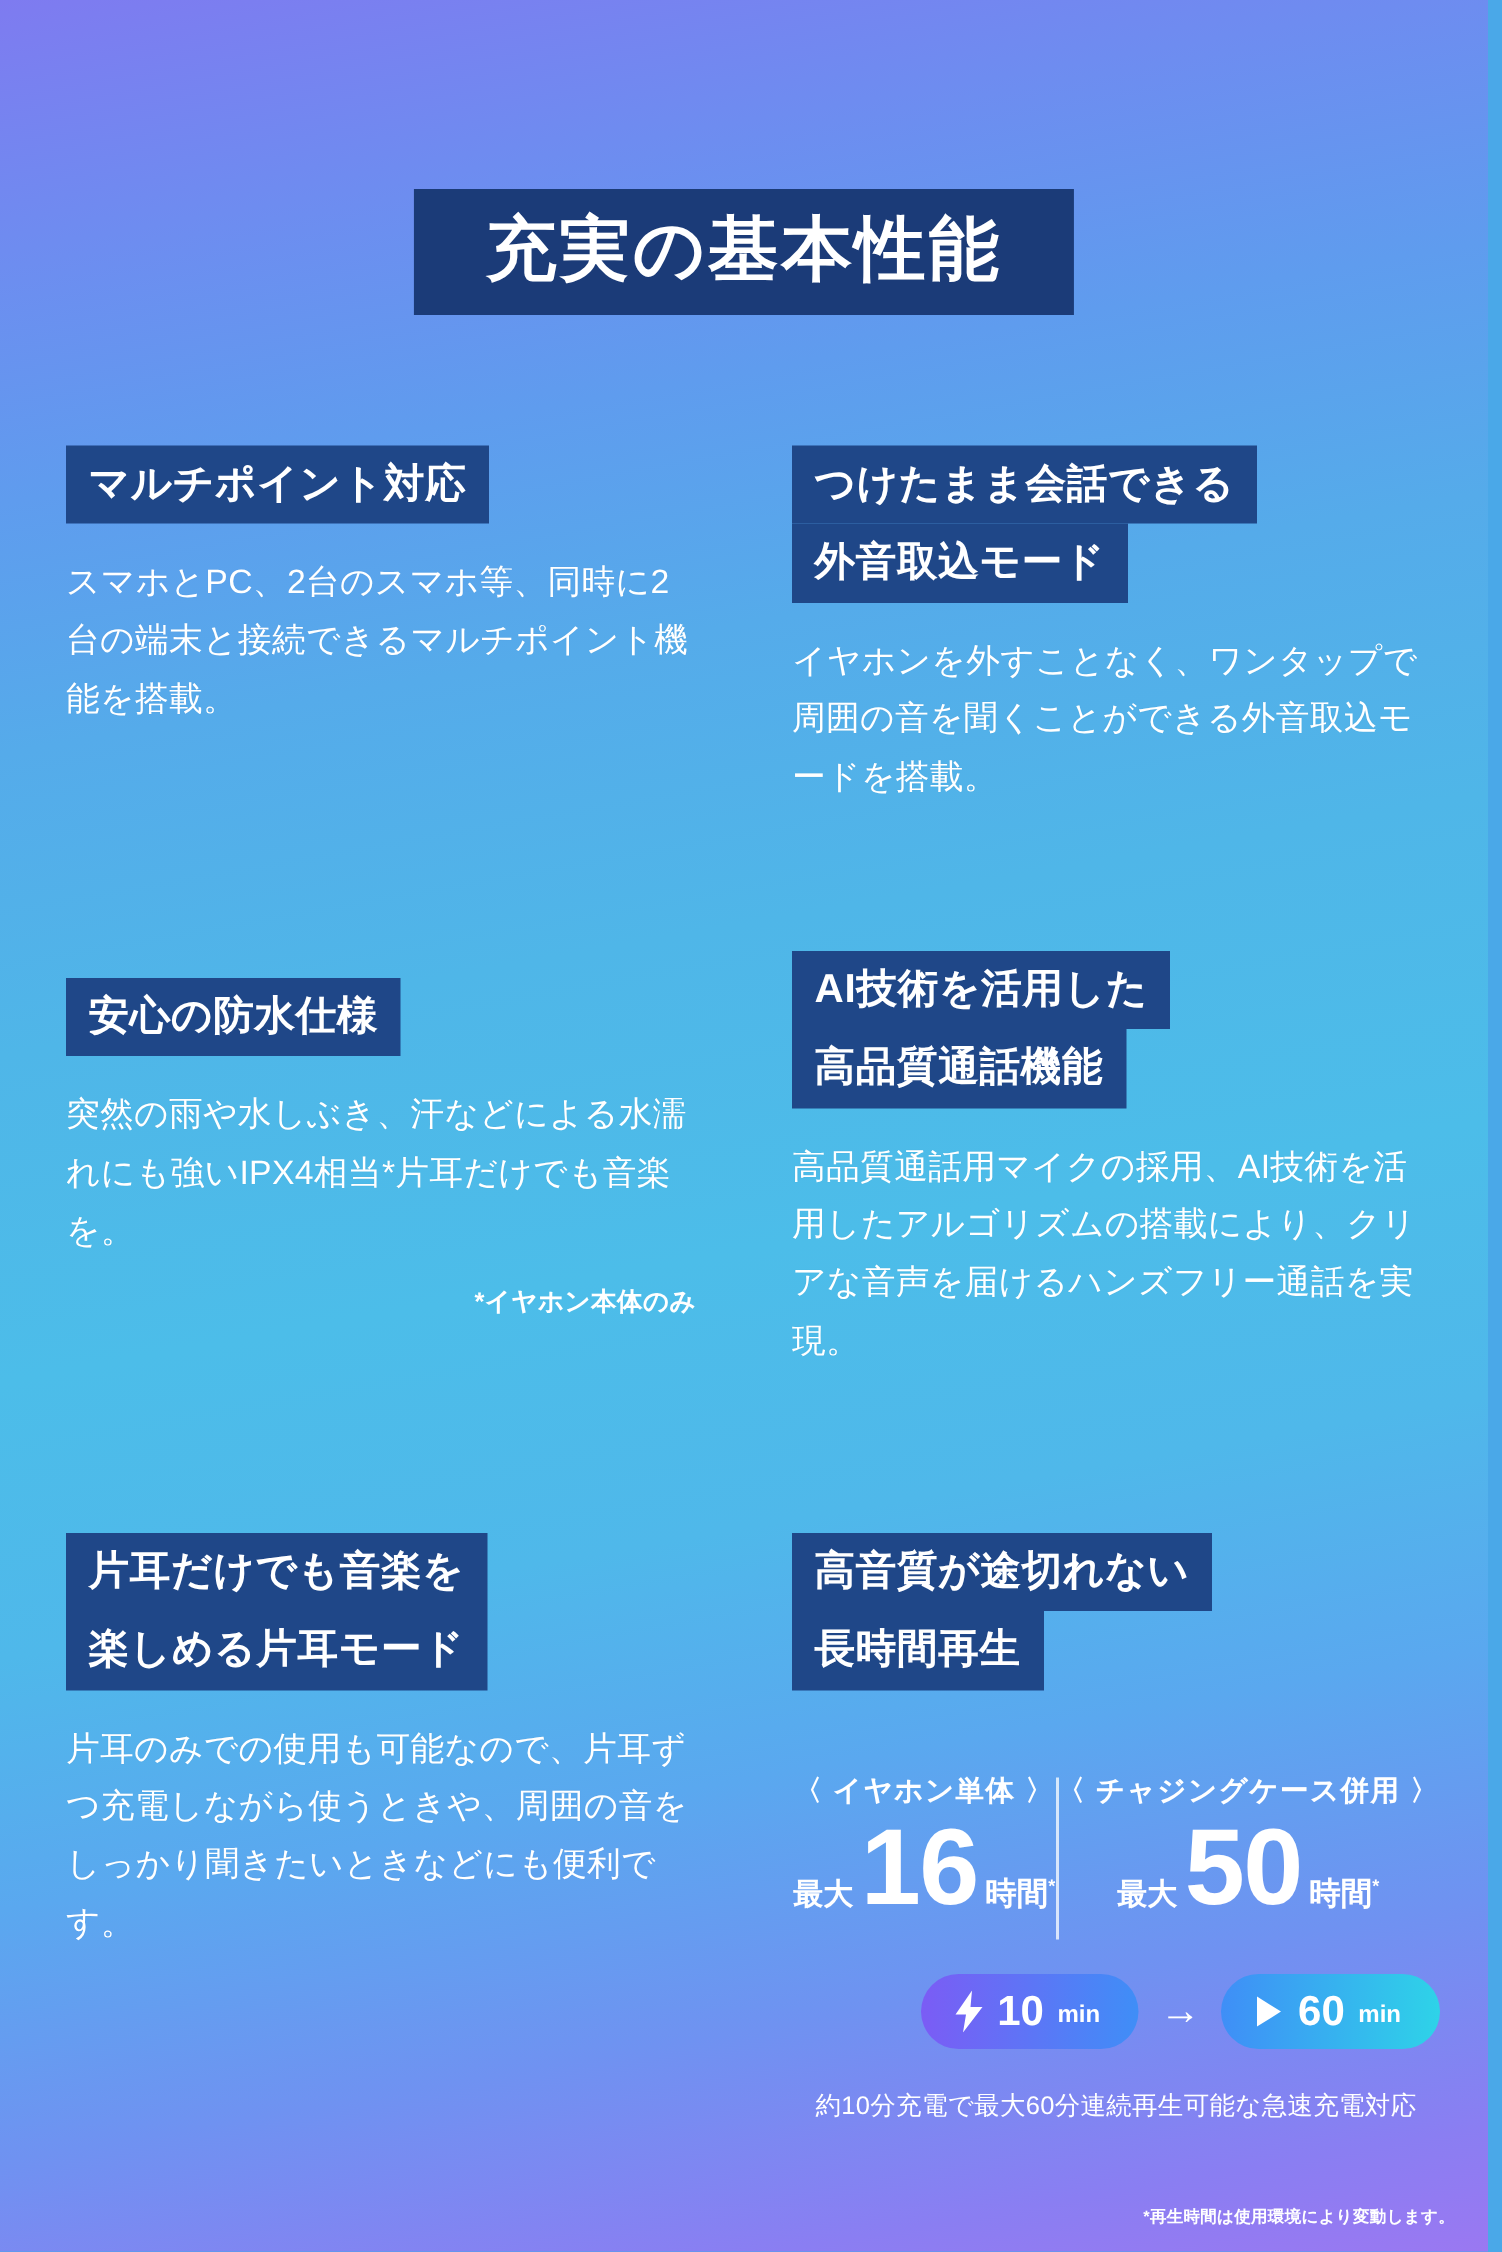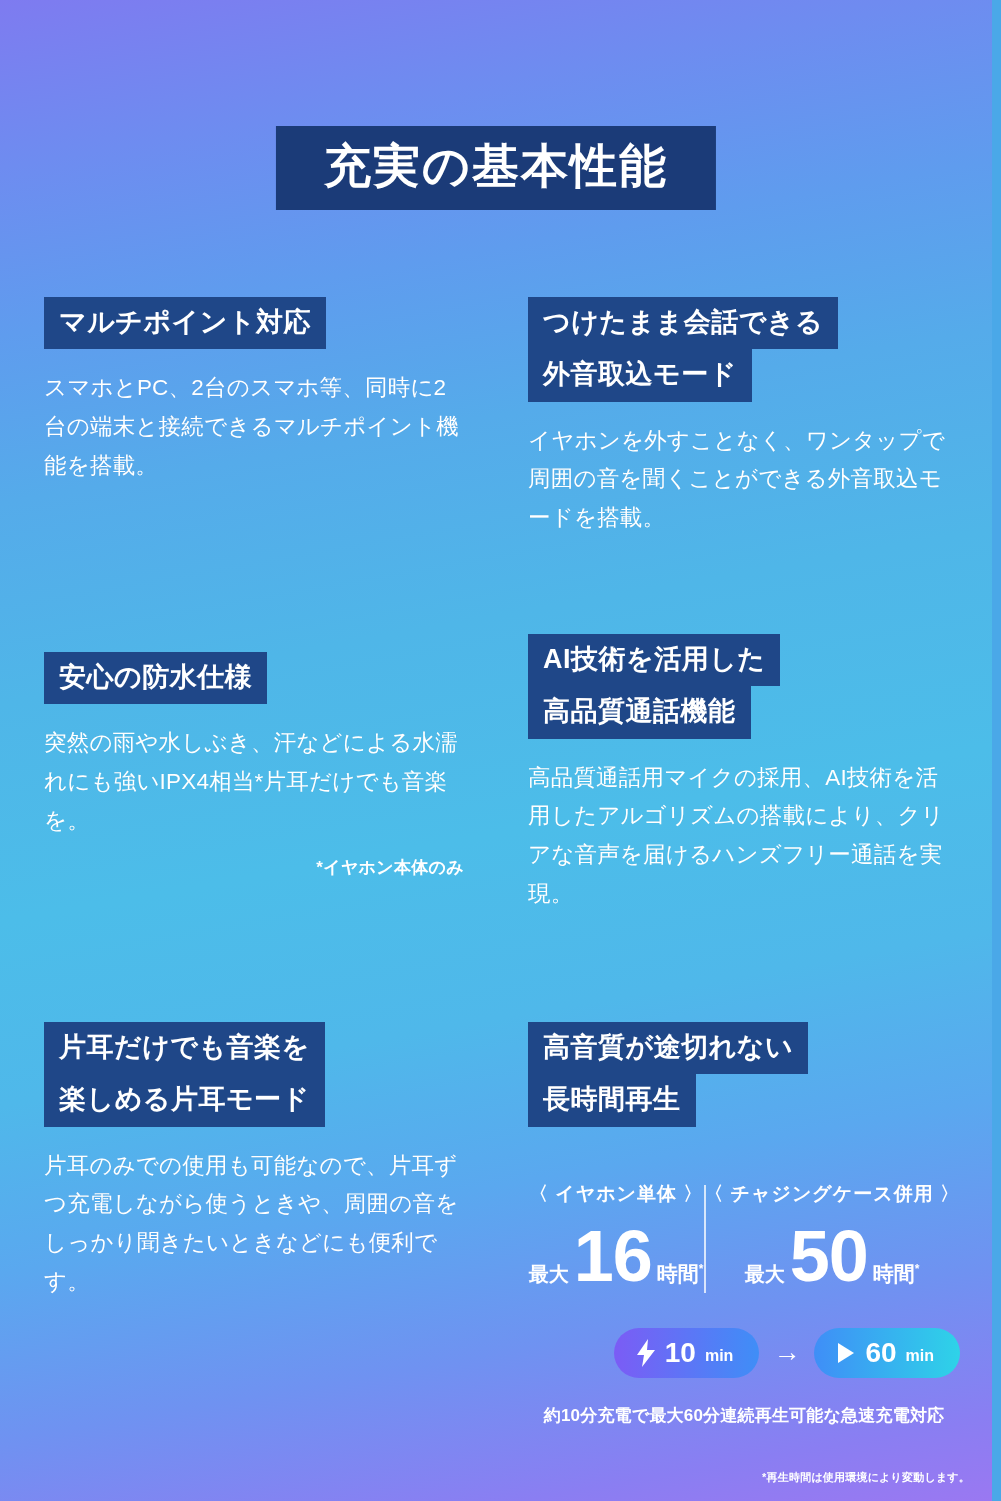--- a/index.html
+++ b/index.html
@@ -116,21 +116,21 @@
   .stat-label {
     font-size: 19px;
     font-weight: bold;
     letter-spacing: 1px;
     white-space: nowrap;
   }
   .stat-value-row {
     display: flex;
     align-items: baseline;
     justify-content: center;
-    margin-top: 13px;
+    margin-top: 2px;
   }
   .stat-max {
     font-size: 20px;
     font-weight: bold;
     padding-bottom: 6px;
   }
   .stat-num {
     font-size: 72px;
     font-weight: bold;
     line-height: 1;
@@ -169,21 +169,21 @@
   .arrow {
     color: #ffffff;
     font-size: 27px;
     line-height: 1;
   }
 
   .charge-note {
     text-align: center;
     color: #ffffff;
     font-size: 17px;
-    font-weight: bold;
+    font-weight: normal;
     margin-top: 26px;
     letter-spacing: 0.2px;
   }
 
   
   .footnote {
     position: absolute;
     right: 22px;
     bottom: 16px;
     color: #ffffff;

